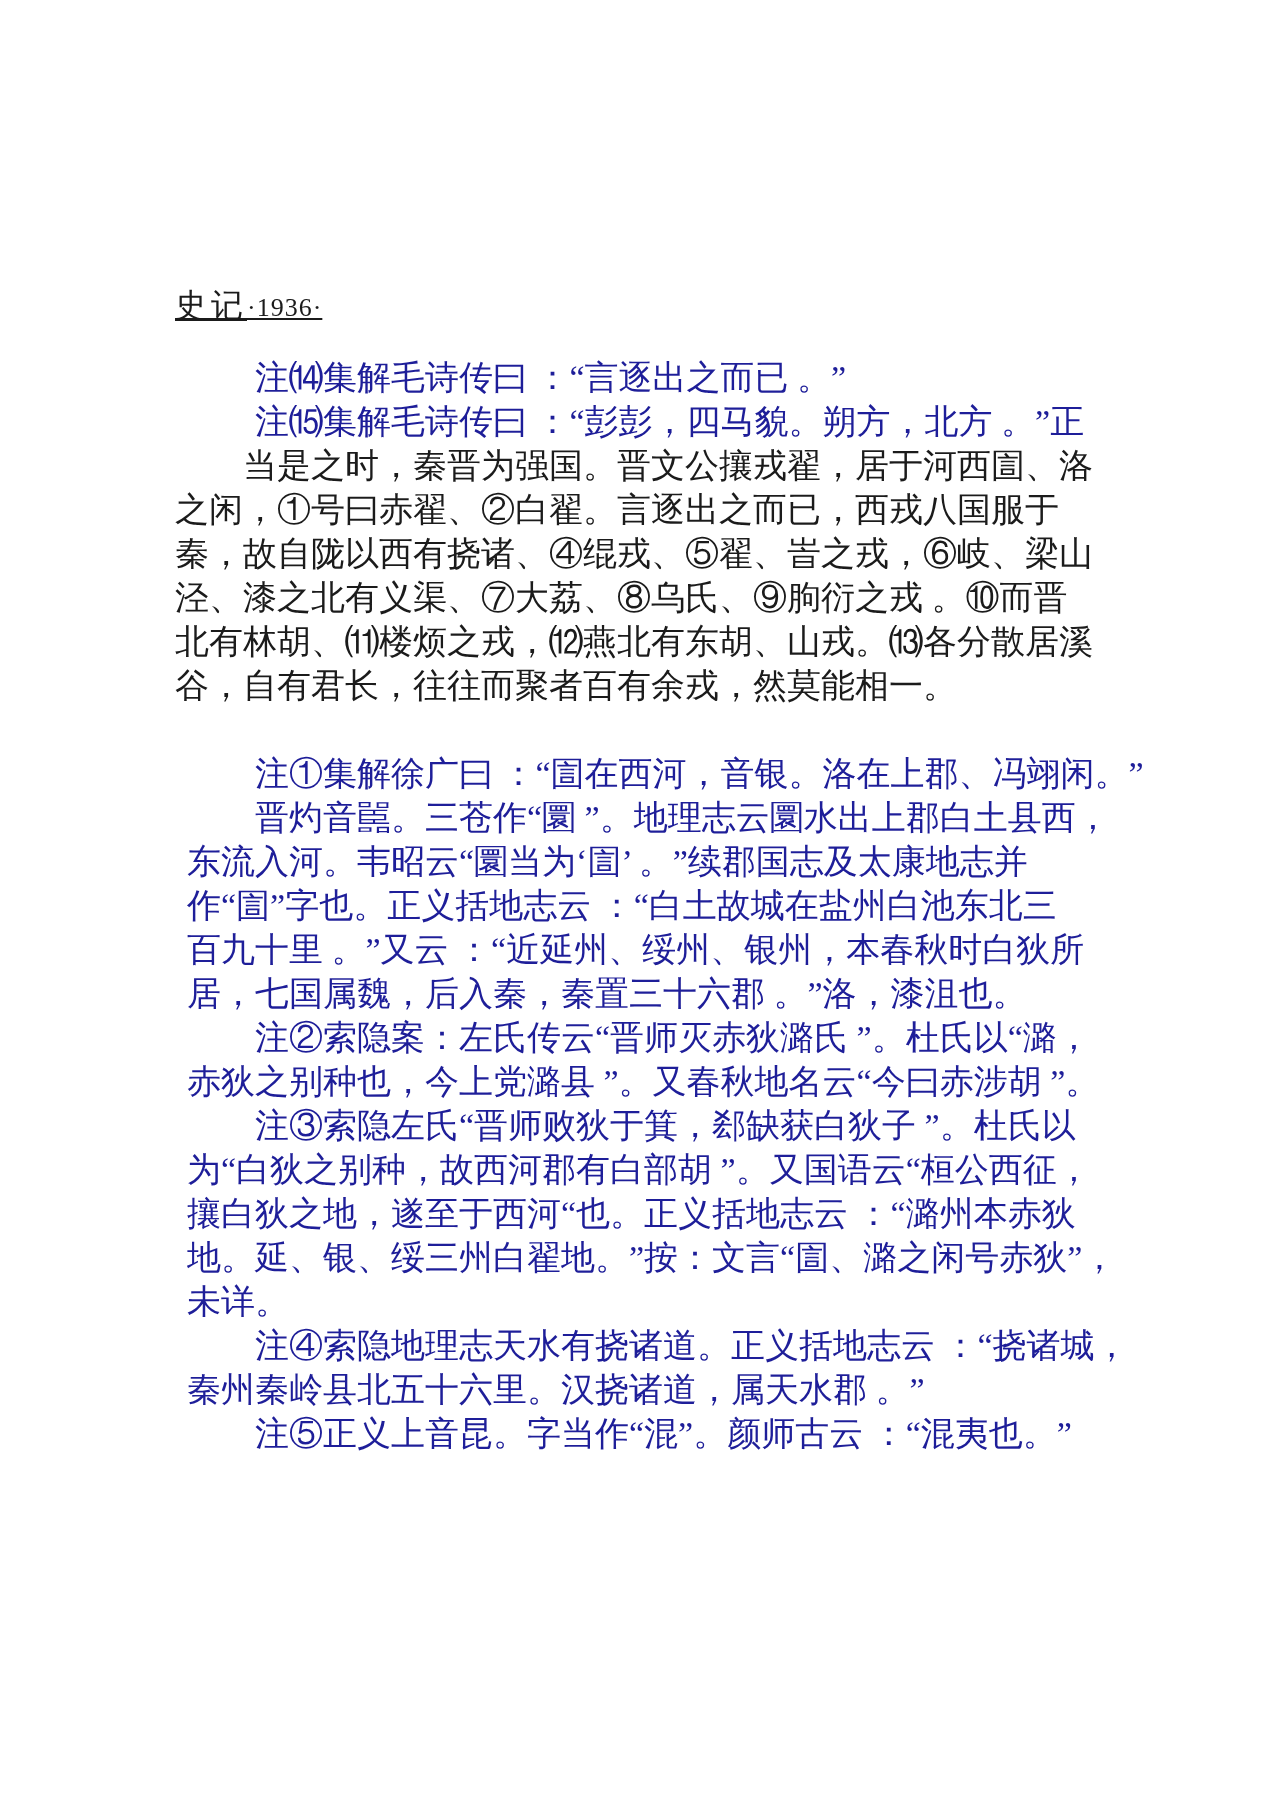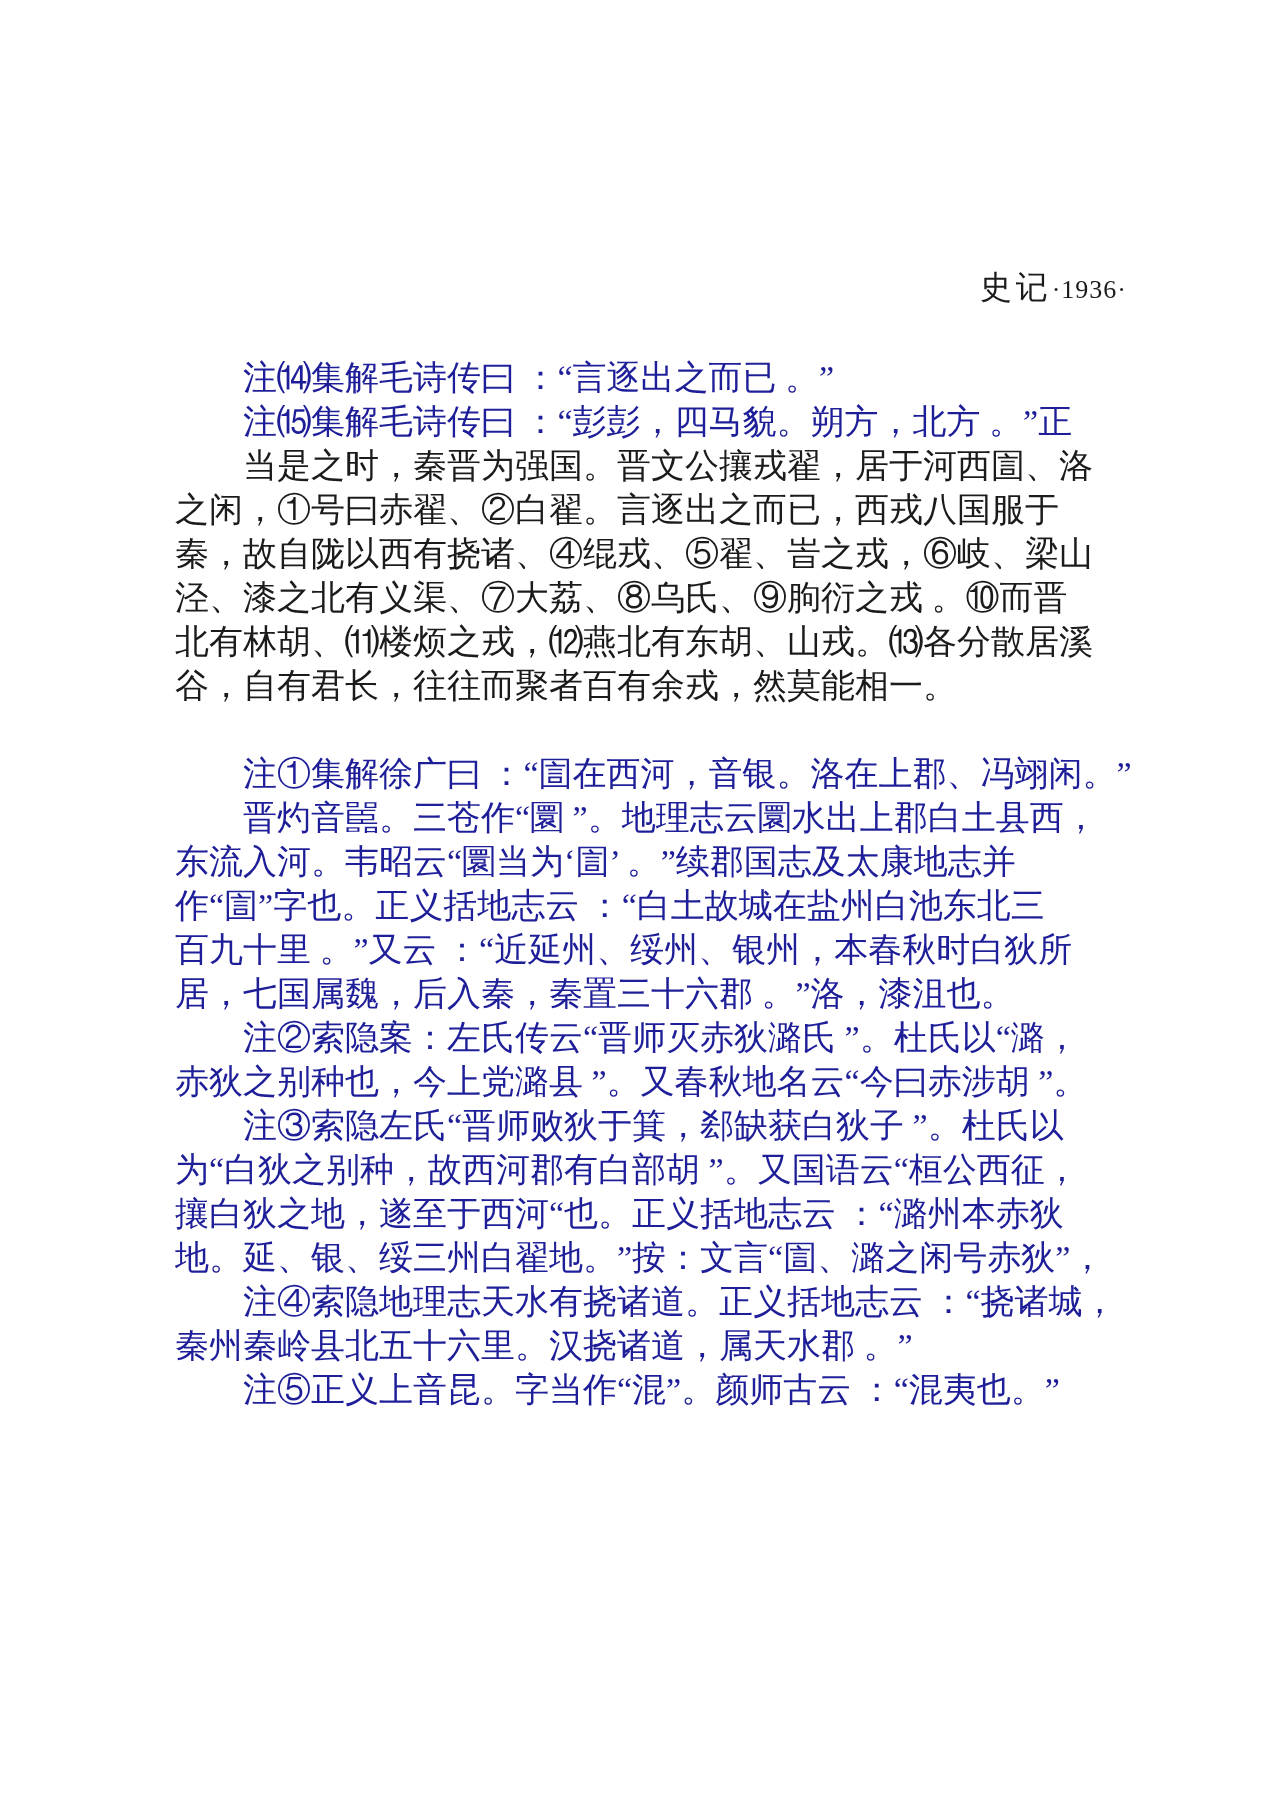--- a/index.html
+++ b/index.html
@@ -11,26 +11,27 @@
     position: relative;
     width: 1283px;
     height: 1795px;
     background: var(--page-bg, #ffffff);
     font-family: "Liberation Serif", "DejaVu Serif", serif;
     overflow: hidden;
   }
   .header {
     position: absolute;
     left: 175px;
-    top: 266px;
+    top: 284px;
     width: 952px;
     display: flex;
-    justify-content: flex-end;
+    justify-content: flex-start;
     align-items: baseline;
     color: var(--body-color, #1b1b1b);
+    text-decoration: underline;
   }
   .book-title {
     font-size: 32px;
     letter-spacing: 4px;
   }
   .page-number {
     font-size: 26px;
     letter-spacing: 1px;
   }
   .content {
@@ -44,20 +45,21 @@
     line-height: 44px;
     height: 44px;
     white-space: pre;
     letter-spacing: 0;
   }
   .line.indent {
     padding-left: 68px;
   }
   .line.note {
     color: var(--annotation-color, #1e1e99);
+    margin-left: 12px;
   }
   .line.body {
     color: var(--body-color, #1b1b1b);
   }
   .spacer {
     height: 44px;
   }
 </style>
 </head>
 <body>
@@ -105,20 +107,21 @@
   <div class="line note">赤狄之别种也，今上党潞县 ”。又春秋地名云“今曰赤涉胡 ”。</div>
 
   <div class="line note indent">注③索隐左氏“晋师败狄于箕，郄缺获白狄子 ”。杜氏以</div>
 
   <div class="line note">为“白狄之别种，故西河郡有白部胡 ”。又国语云“桓公西征，</div>
 
   <div class="line note">攘白狄之地，遂至于西河“也。正义括地志云 ：“潞州本赤狄</div>
 
   <div class="line note">地。延、银、绥三州白翟地。”按：文言“圁、潞之闲号赤狄”，</div>
 
+  <div class="line note">未详。</div>
 
   <div class="line note indent">注④索隐地理志天水有挠诸道。正义括地志云 ：“挠诸城，</div>
 
   <div class="line note">秦州秦岭县北五十六里。汉挠诸道，属天水郡 。”</div>
 
   <div class="line note indent">注⑤正义上音昆。字当作“混”。颜师古云 ：“混夷也。”</div>
 </div>
 </div>
 
 </body></html>

